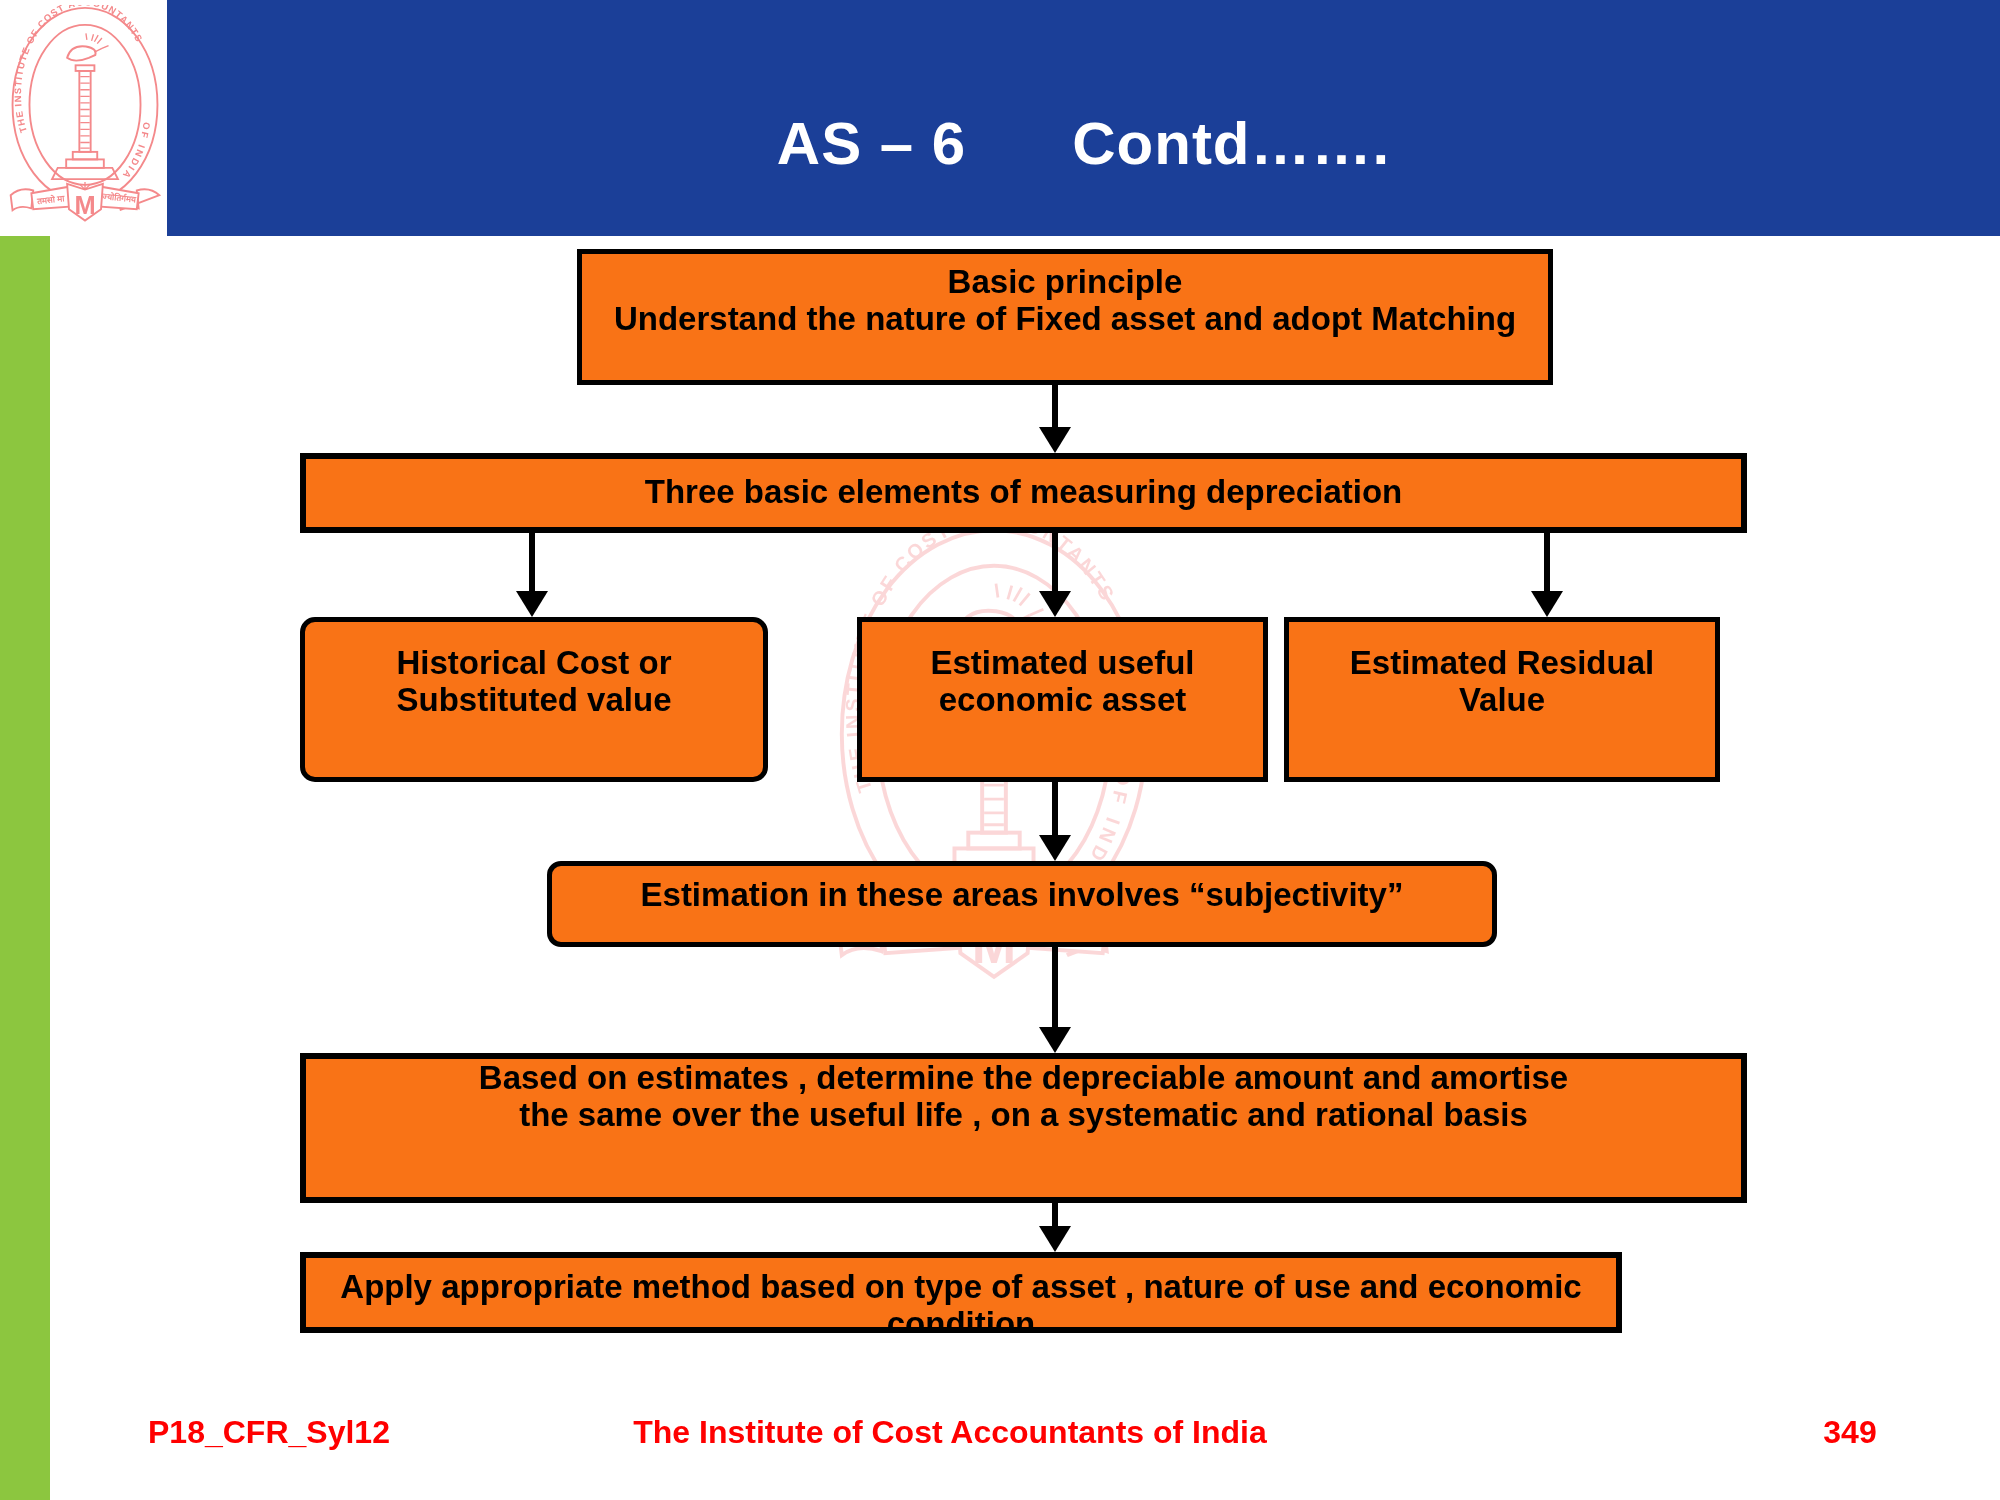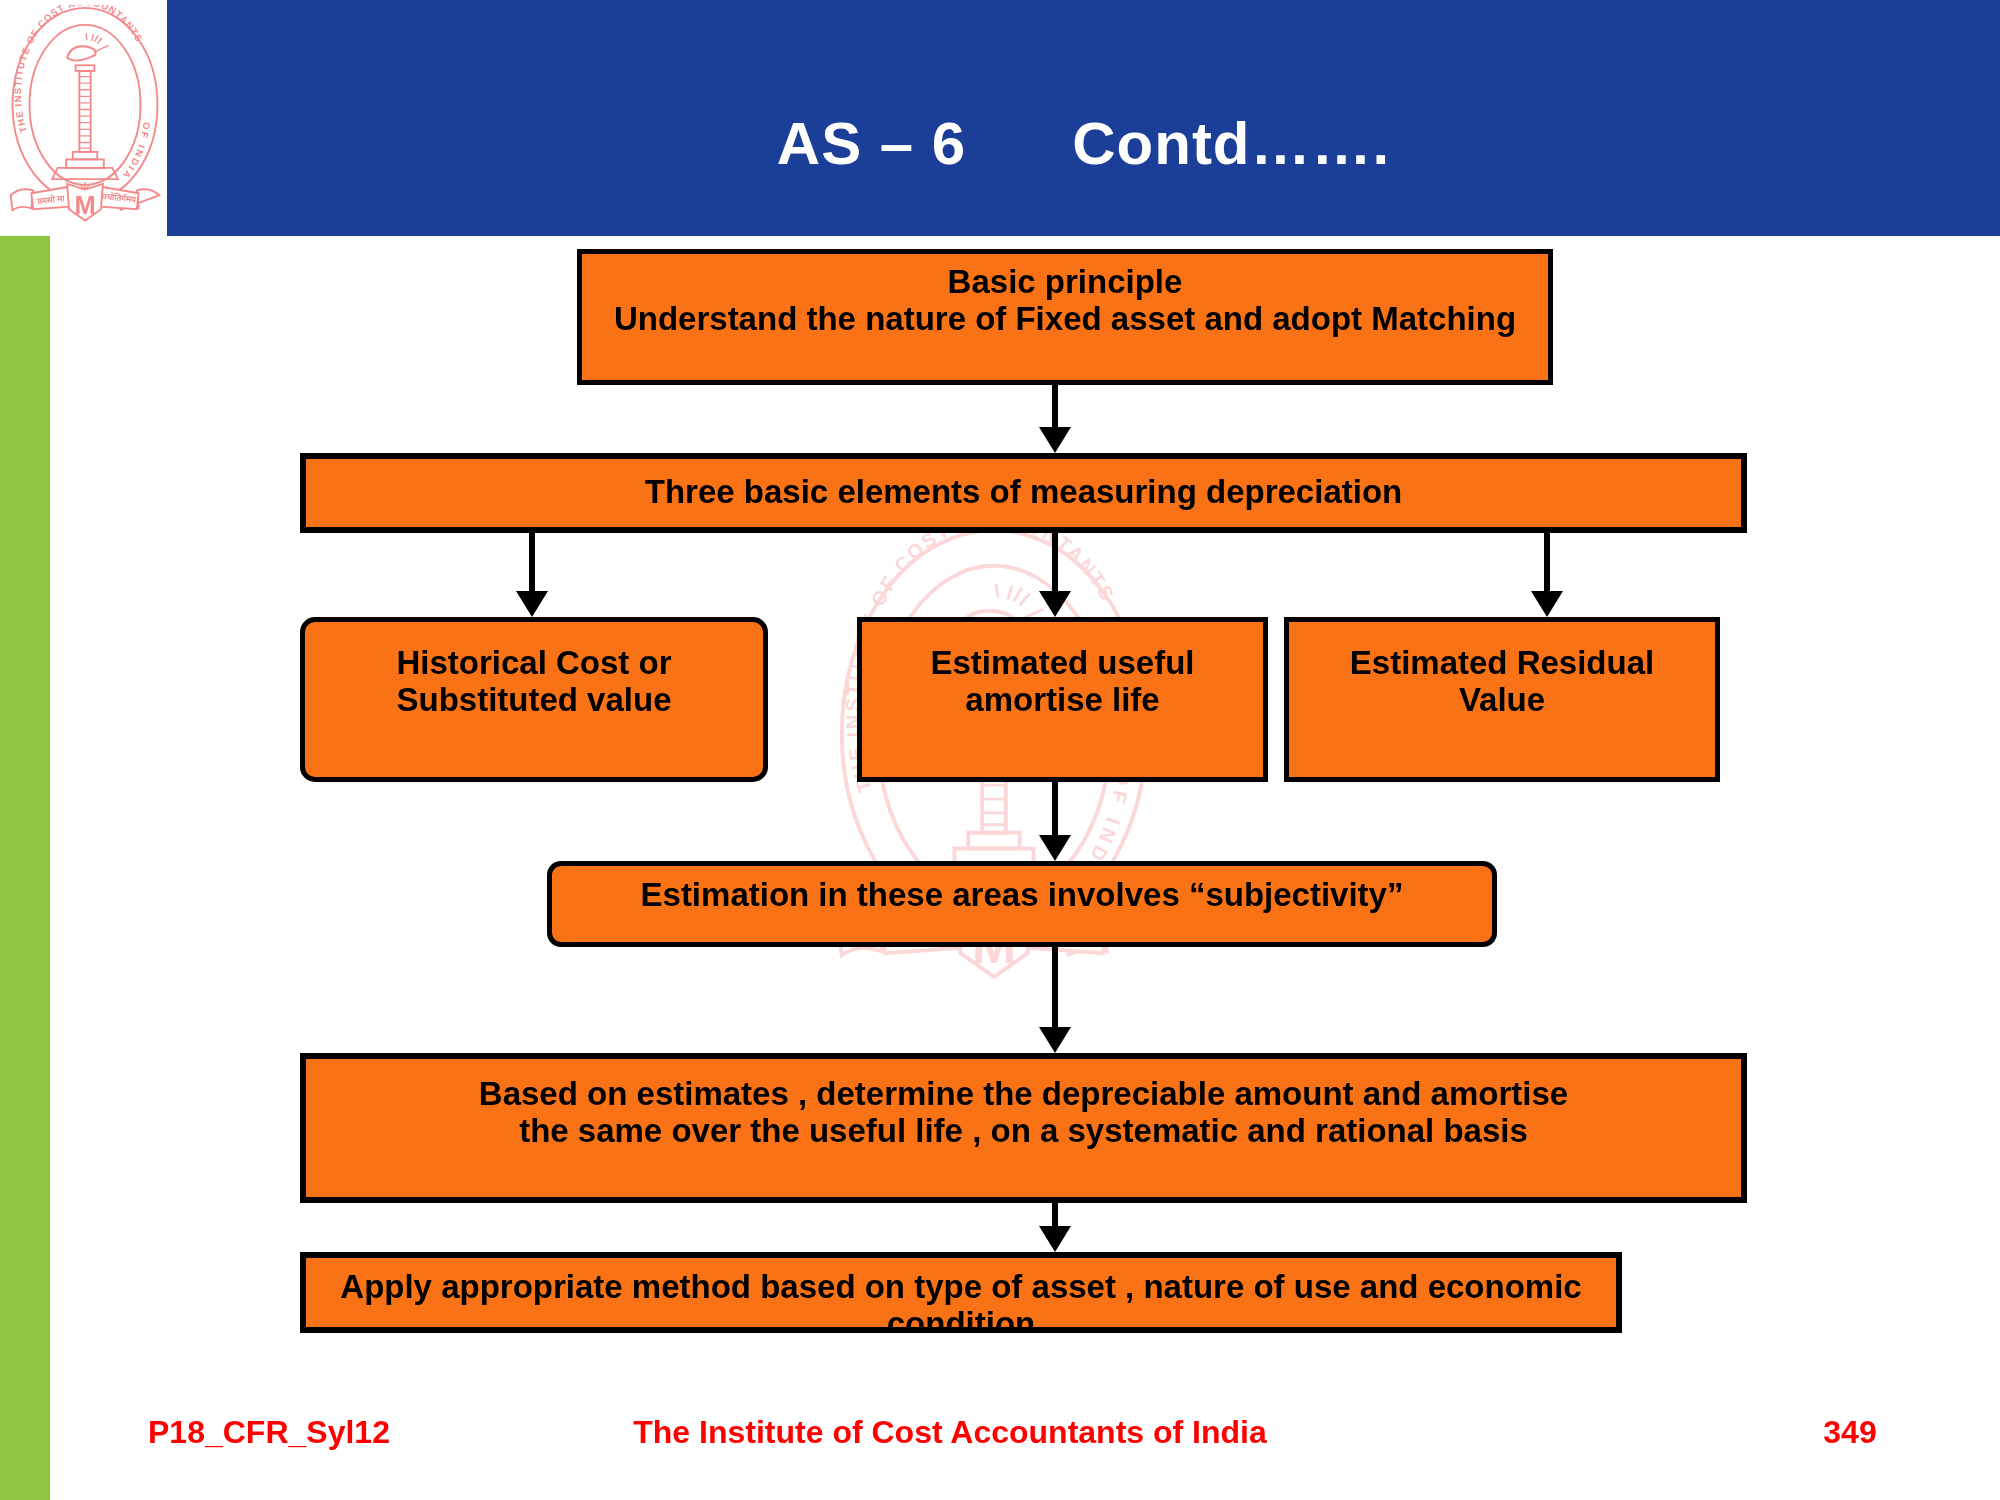--- a/index.html
+++ b/index.html
@@ -34,21 +34,21 @@
     position:absolute;background:#f97316;border:5px solid #000000;box-sizing:border-box;
     font-weight:700;font-size:33px;line-height:37px;text-align:center;color:#000000;
     overflow:hidden;
   }
   #box-basic-principle{left:577px;top:249px;width:976px;height:136px;padding-top:9px;}
   #box-three-elements{left:300px;top:453px;width:1447px;height:80px;padding-top:14px;border-width:6px;}
   #box-historical-cost{left:300px;top:617px;width:468px;height:165px;padding-top:22px;border-radius:15px;}
   #box-useful-life{left:857px;top:617px;width:411px;height:165px;padding-top:22px;}
   #box-residual-value{left:1284px;top:617px;width:436px;height:165px;padding-top:22px;}
   #box-subjectivity{left:547px;top:861px;width:950px;height:86px;padding-top:10px;border-radius:14px;}
-  #box-amortise{left:300px;top:1053px;width:1447px;height:150px;padding-top:16px;border-width:6px;}
+  #box-amortise{left:300px;top:1053px;width:1447px;height:150px;padding-top:0;border-width:6px;}
   #box-apply-method{left:300px;top:1252px;width:1322px;height:81px;padding-top:10px;border-width:6px;}
   .boxline{display:block;}
 
   .arrow{position:absolute;width:0;}
   .arrow .shaft{position:absolute;left:-3px;top:0;width:6px;background:#000;}
   .arrow .head{
     position:absolute;left:-16px;width:0;height:0;
     border-left:16px solid transparent;border-right:16px solid transparent;
     border-top:26px solid #000;
   }
@@ -151,21 +151,21 @@
 </div>
 <div class="flowbox" id="box-three-elements">
   <span class="boxline">Three basic elements of measuring depreciation</span>
 </div>
 <div class="flowbox" id="box-historical-cost">
   <span class="boxline">Historical Cost or</span>
   <span class="boxline">Substituted value</span>
 </div>
 <div class="flowbox" id="box-useful-life">
   <span class="boxline">Estimated useful</span>
-  <span class="boxline">amortise life</span>
+  <span class="boxline">economic asset</span>
 </div>
 <div class="flowbox" id="box-residual-value">
   <span class="boxline">Estimated Residual</span>
   <span class="boxline">Value</span>
 </div>
 <div class="flowbox" id="box-subjectivity">
   <span class="boxline">Estimation in these areas involves “subjectivity”</span>
 </div>
 <div class="flowbox" id="box-amortise">
   <span class="boxline">Based on estimates , determine the depreciable amount and amortise</span>

